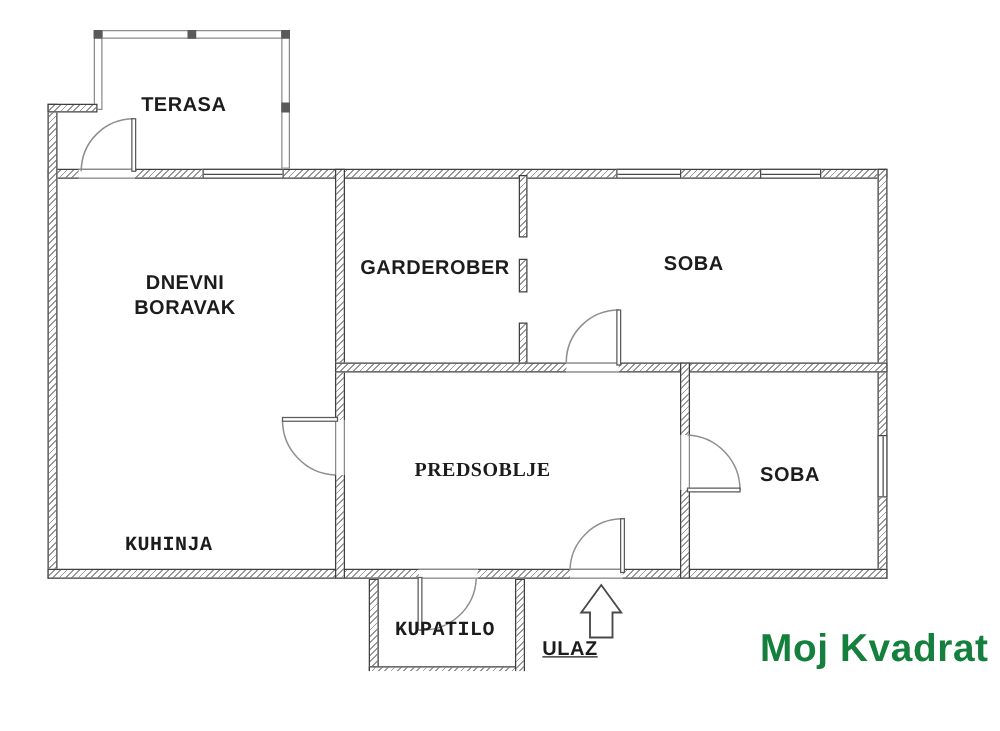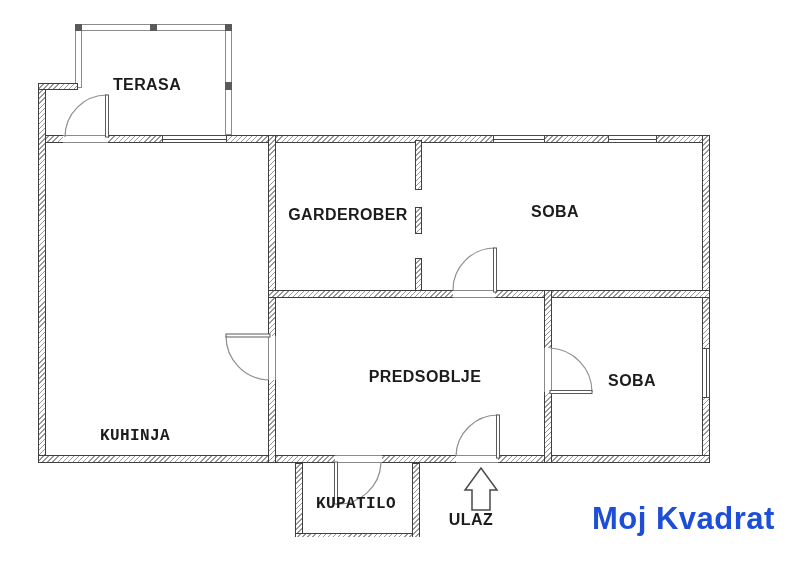--- a/index.html
+++ b/index.html
@@ -106,25 +106,27 @@
     <path d="M456,456 A42,42 0 0 1 498,415" fill="none" stroke="#8f8f8f" stroke-width="1.2"></path>
     <rect x="496.5" y="415" width="3" height="43" fill="#fff" stroke="#5a5a5a" stroke-width="1"></rect>
 
     <path d="M336,504 A43,43 0 0 0 381,463" fill="none" stroke="#8f8f8f" stroke-width="1.2"></path>
     <rect x="334.5" y="462" width="3" height="42" fill="#fff" stroke="#5a5a5a" stroke-width="1"></rect>
 
     <path d="M472,510 L472,490 L465,490 L481,468 L497,490 L490,490 L490,510 Z" fill="#fff" stroke="#4a4a4a" stroke-width="1.5"></path>
   </svg>
 
   <span class="label" style="left:147px;top:85px;">TERASA</span>
+  <span class="label" style="left:148px;top:237px;">DNEVNI
+BORAVAK</span>
   <span class="label" style="left:348px;top:215px;">GARDEROBER</span>
   <span class="label" style="left:555px;top:212px;">SOBA</span>
-  <span class="label" style="left:425px;top:377px;">PREDSOBLJE</span>
+  <span class="label" style="left:386px;top:377px;font-family:Liberation Serif, serif;">PREDSOBLJE</span>
   <span class="label" style="left:135px;top:436px;font-family:Liberation Mono, monospace;">KUHINJA</span>
   <span class="label" style="left:356px;top:504px;font-family:Liberation Mono, monospace;">KUPATILO</span>
   <span class="label" style="left:632px;top:381px;">SOBA</span>
-  <span class="label" style="left:471px;top:520px;">ULAZ</span>
+  <span class="label" style="left:456px;top:520px;text-decoration:underline;">ULAZ</span>
 
-  <div class="watermark" style="color: #1d4ed8;">
+  <div class="watermark" style="color: #15803d; margin-left: 16px;">
     <div>Moj Kvadrat</div>
   </div>
 
 </div>
 
 </body></html>

